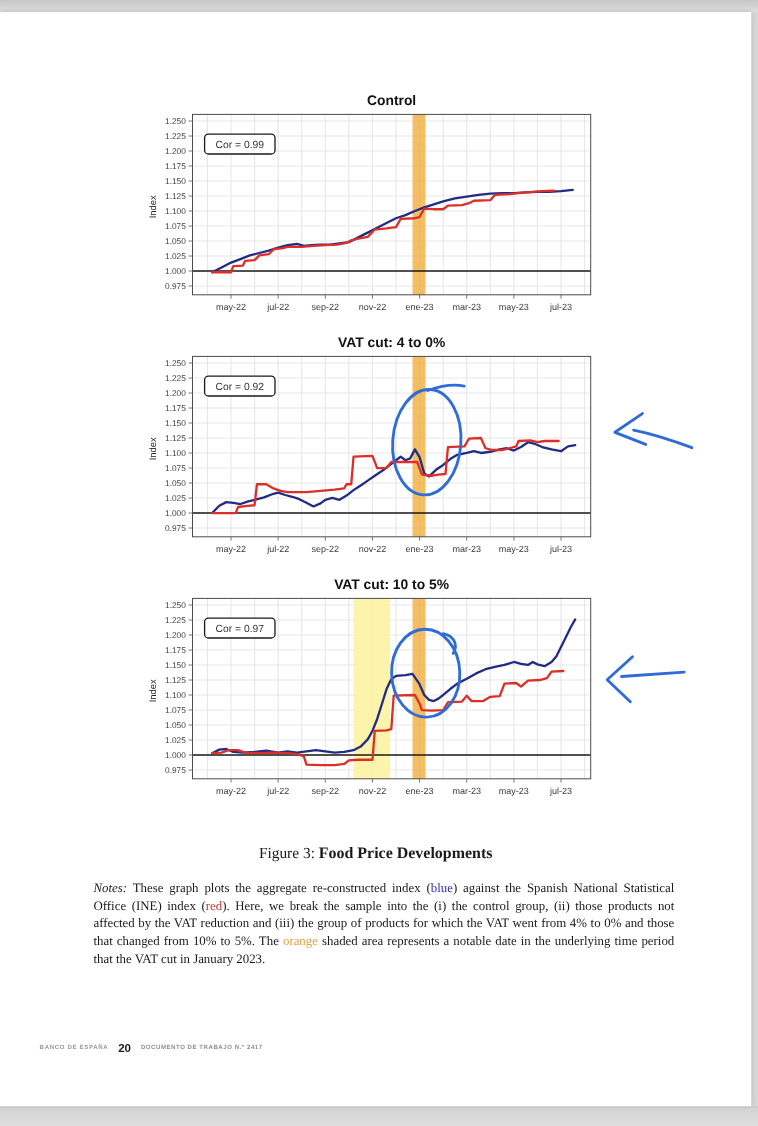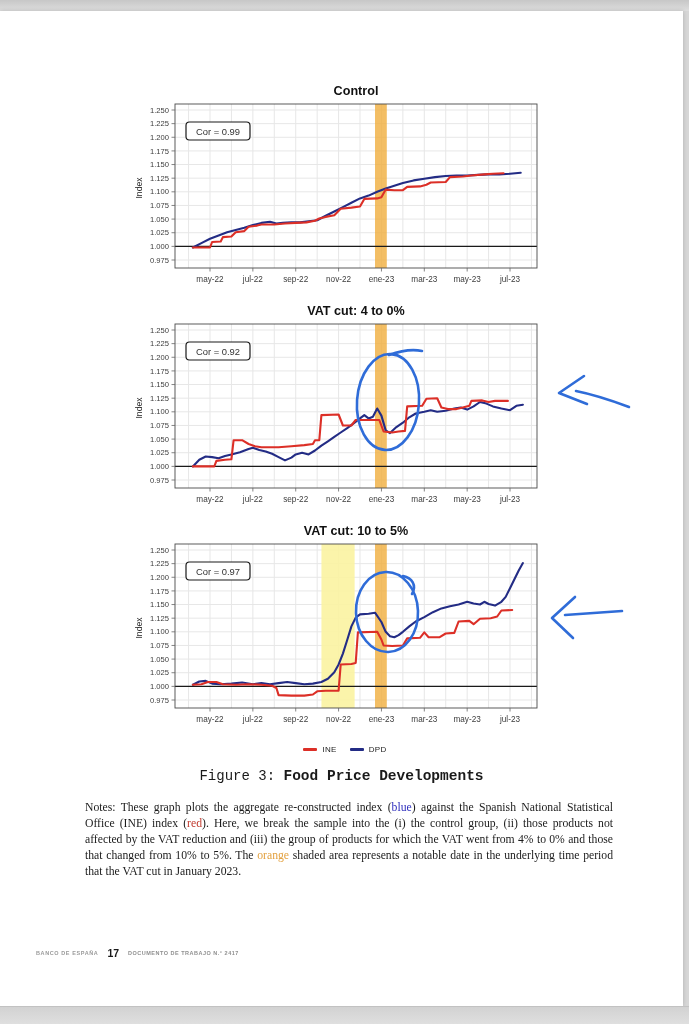--- a/index.html
+++ b/index.html
@@ -18,30 +18,30 @@
   }
   .chart{position:absolute;left:130px;width:430px;height:218px;}
   #chart-0{top:65px;} #chart-1{top:285px;} #chart-2{top:505px;}
   .legend{position:absolute;left:130px;top:730px;width:430px;height:16px;
     display:flex;justify-content:center;align-items:center;gap:13px;}
   .legend-item{display:flex;align-items:center;gap:5px;}
   .legend-dash{display:inline-block;width:14px;height:3px;border-radius:1px;}
   .legend-label{font-size:8px;color:#222;letter-spacing:.3px;}
   .caption{
     position:absolute;left:0;top:757px;width:683px;text-align:center;
-    font-family:Liberation Mono, monospace;font-size:14px;color:#1a1a1a;
+    font-family:Liberation Serif, serif;font-size:14px;color:#1a1a1a;
   }
   .caption b{font-size:14.5px;}
   .notes{
     position:absolute;left:85px;top:789px;width:528px;
     font-family:"Liberation Serif",serif;font-size:11.7px;line-height:16.1px;
     color:#1b1b1b;text-align:justify;
   }
   .notes p{margin:0;}
-  .notes .lbl{}
+  .notes .lbl{font-style:italic;}
   .footer{
     position:absolute;left:36px;top:936px;display:flex;align-items:center;gap:9px;
   }
   .footer .bank{font-size:5.5px;color:#9a9a9a;letter-spacing:.6px;font-weight:bold;}
   .footer .pagenum{font-size:10.5px;color:#1a1a1a;font-weight:bold;}
   .footer .doc{font-size:5.5px;color:#8f8f8f;letter-spacing:.5px;font-weight:bold;}
   #pen-overlay{position:absolute;left:0;top:0;width:689px;height:1024px;
     pointer-events:none;z-index:5;}
   svg{display:block;}
 </style>
@@ -296,40 +296,30 @@
         <text x="337.15999999999997" y="206" text-anchor="middle" font-size="8.2" fill="#3c3c3c">may-23</text>
         <line x1="380.02" x2="380.02" y1="192" y2="195.5" stroke="#666" stroke-width="0.8"></line>
         <text x="380.02" y="206" text-anchor="middle" font-size="8.2" fill="#3c3c3c">jul-23</text>
         <text x="12" y="112" font-size="8.6" fill="#222" text-anchor="middle" transform="rotate(-90 12 112)">Index</text>
         <rect x="56" y="46" width="64" height="18" rx="3.5" fill="#ffffff" stroke="#1a1a1a" stroke-width="1.2"></rect>
         <text x="88" y="58.8" text-anchor="middle" font-size="9.4" fill="#333">Cor = 0.97</text>
         <text x="226" y="19" text-anchor="middle" font-size="12.6" font-weight="bold" fill="#111">VAT cut: 10 to 5%</text>
       </svg>
     </div>
 
-  <div class="legend" id="legend">
-      <span class="legend-item">
-        <span class="legend-dash" style="background: rgb(220, 47, 39);"></span>
-        <span class="legend-label">INE</span>
-      </span>
-      <span class="legend-item">
-        <span class="legend-dash" style="background: rgb(35, 44, 133);"></span>
-        <span class="legend-label">DPD</span>
-      </span>
-    </div>
 
   <div class="caption"><span>Figure 3: </span><b>Food Price Developments</b></div>
 
   <div class="notes">
     <p><span class="lbl">Notes:</span><span id="notes-segments"><span> These graph plots the aggregate re-constructed index (</span><span style="color: rgb(46, 46, 189);">blue</span><span>) against the Spanish National Statistical Office (INE) index (</span><span style="color: rgb(192, 58, 46);">red</span><span>). Here, we break the sample into the (i) the control group, (ii) those products not affected by the VAT reduction and (iii) the group of products for which the VAT went from 4% to 0% and those that changed from 10% to 5%. The </span><span style="color: rgb(227, 161, 63);">orange</span><span> shaded area represents a notable date in the underlying time period that the VAT cut in January 2023.</span></span></p>
   </div>
 
   <div class="footer">
     <span class="bank">BANCO DE ESPAÑA</span>
-    <span class="pagenum">17</span>
+    <span class="pagenum">20</span>
     <span class="doc">DOCUMENTO DE TRABAJO N.° 2417</span>
   </div>
 
 </div>
 
 <svg id="pen-overlay" viewBox="0 0 689 1024">
     <g stroke="#2F6CD8" fill="none" stroke-width="2.6" stroke-linecap="round" stroke-linejoin="round">
       <ellipse cx="388" cy="402" rx="31" ry="48" transform="rotate(4 388 402)"></ellipse>
       <path d="M 389 355 C 400 351 413 349 422 351"></path>
     </g>

